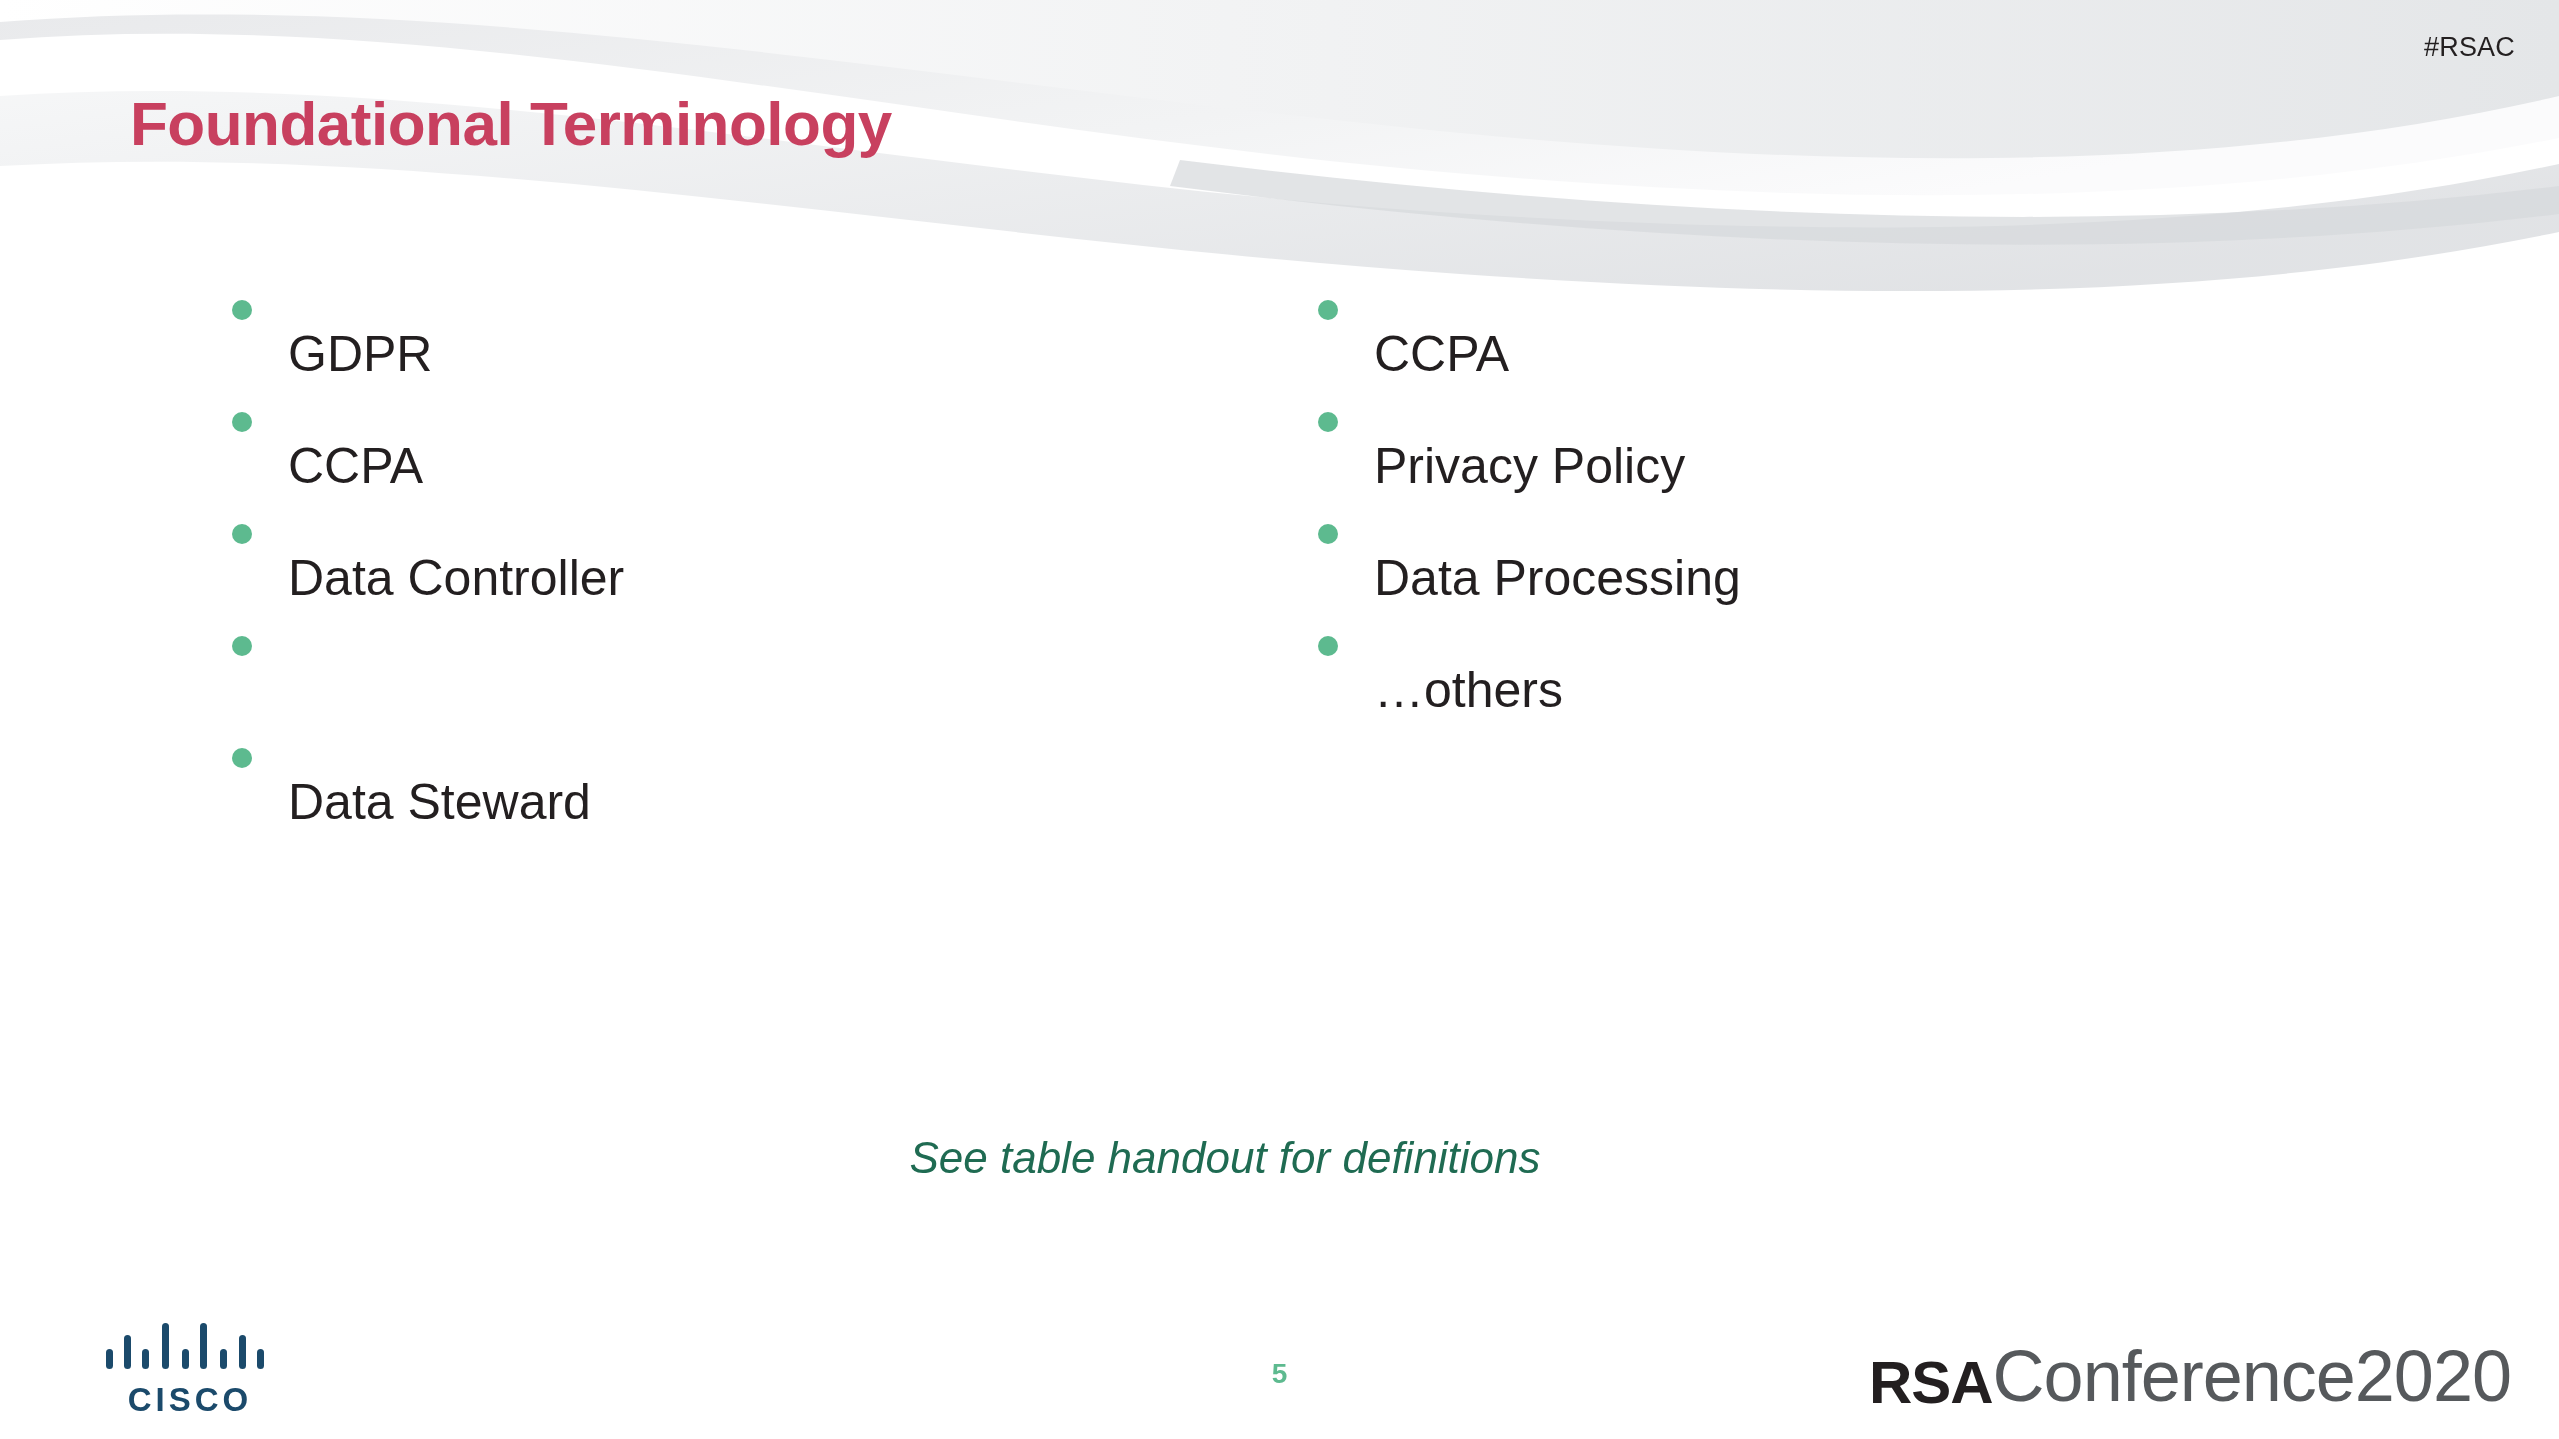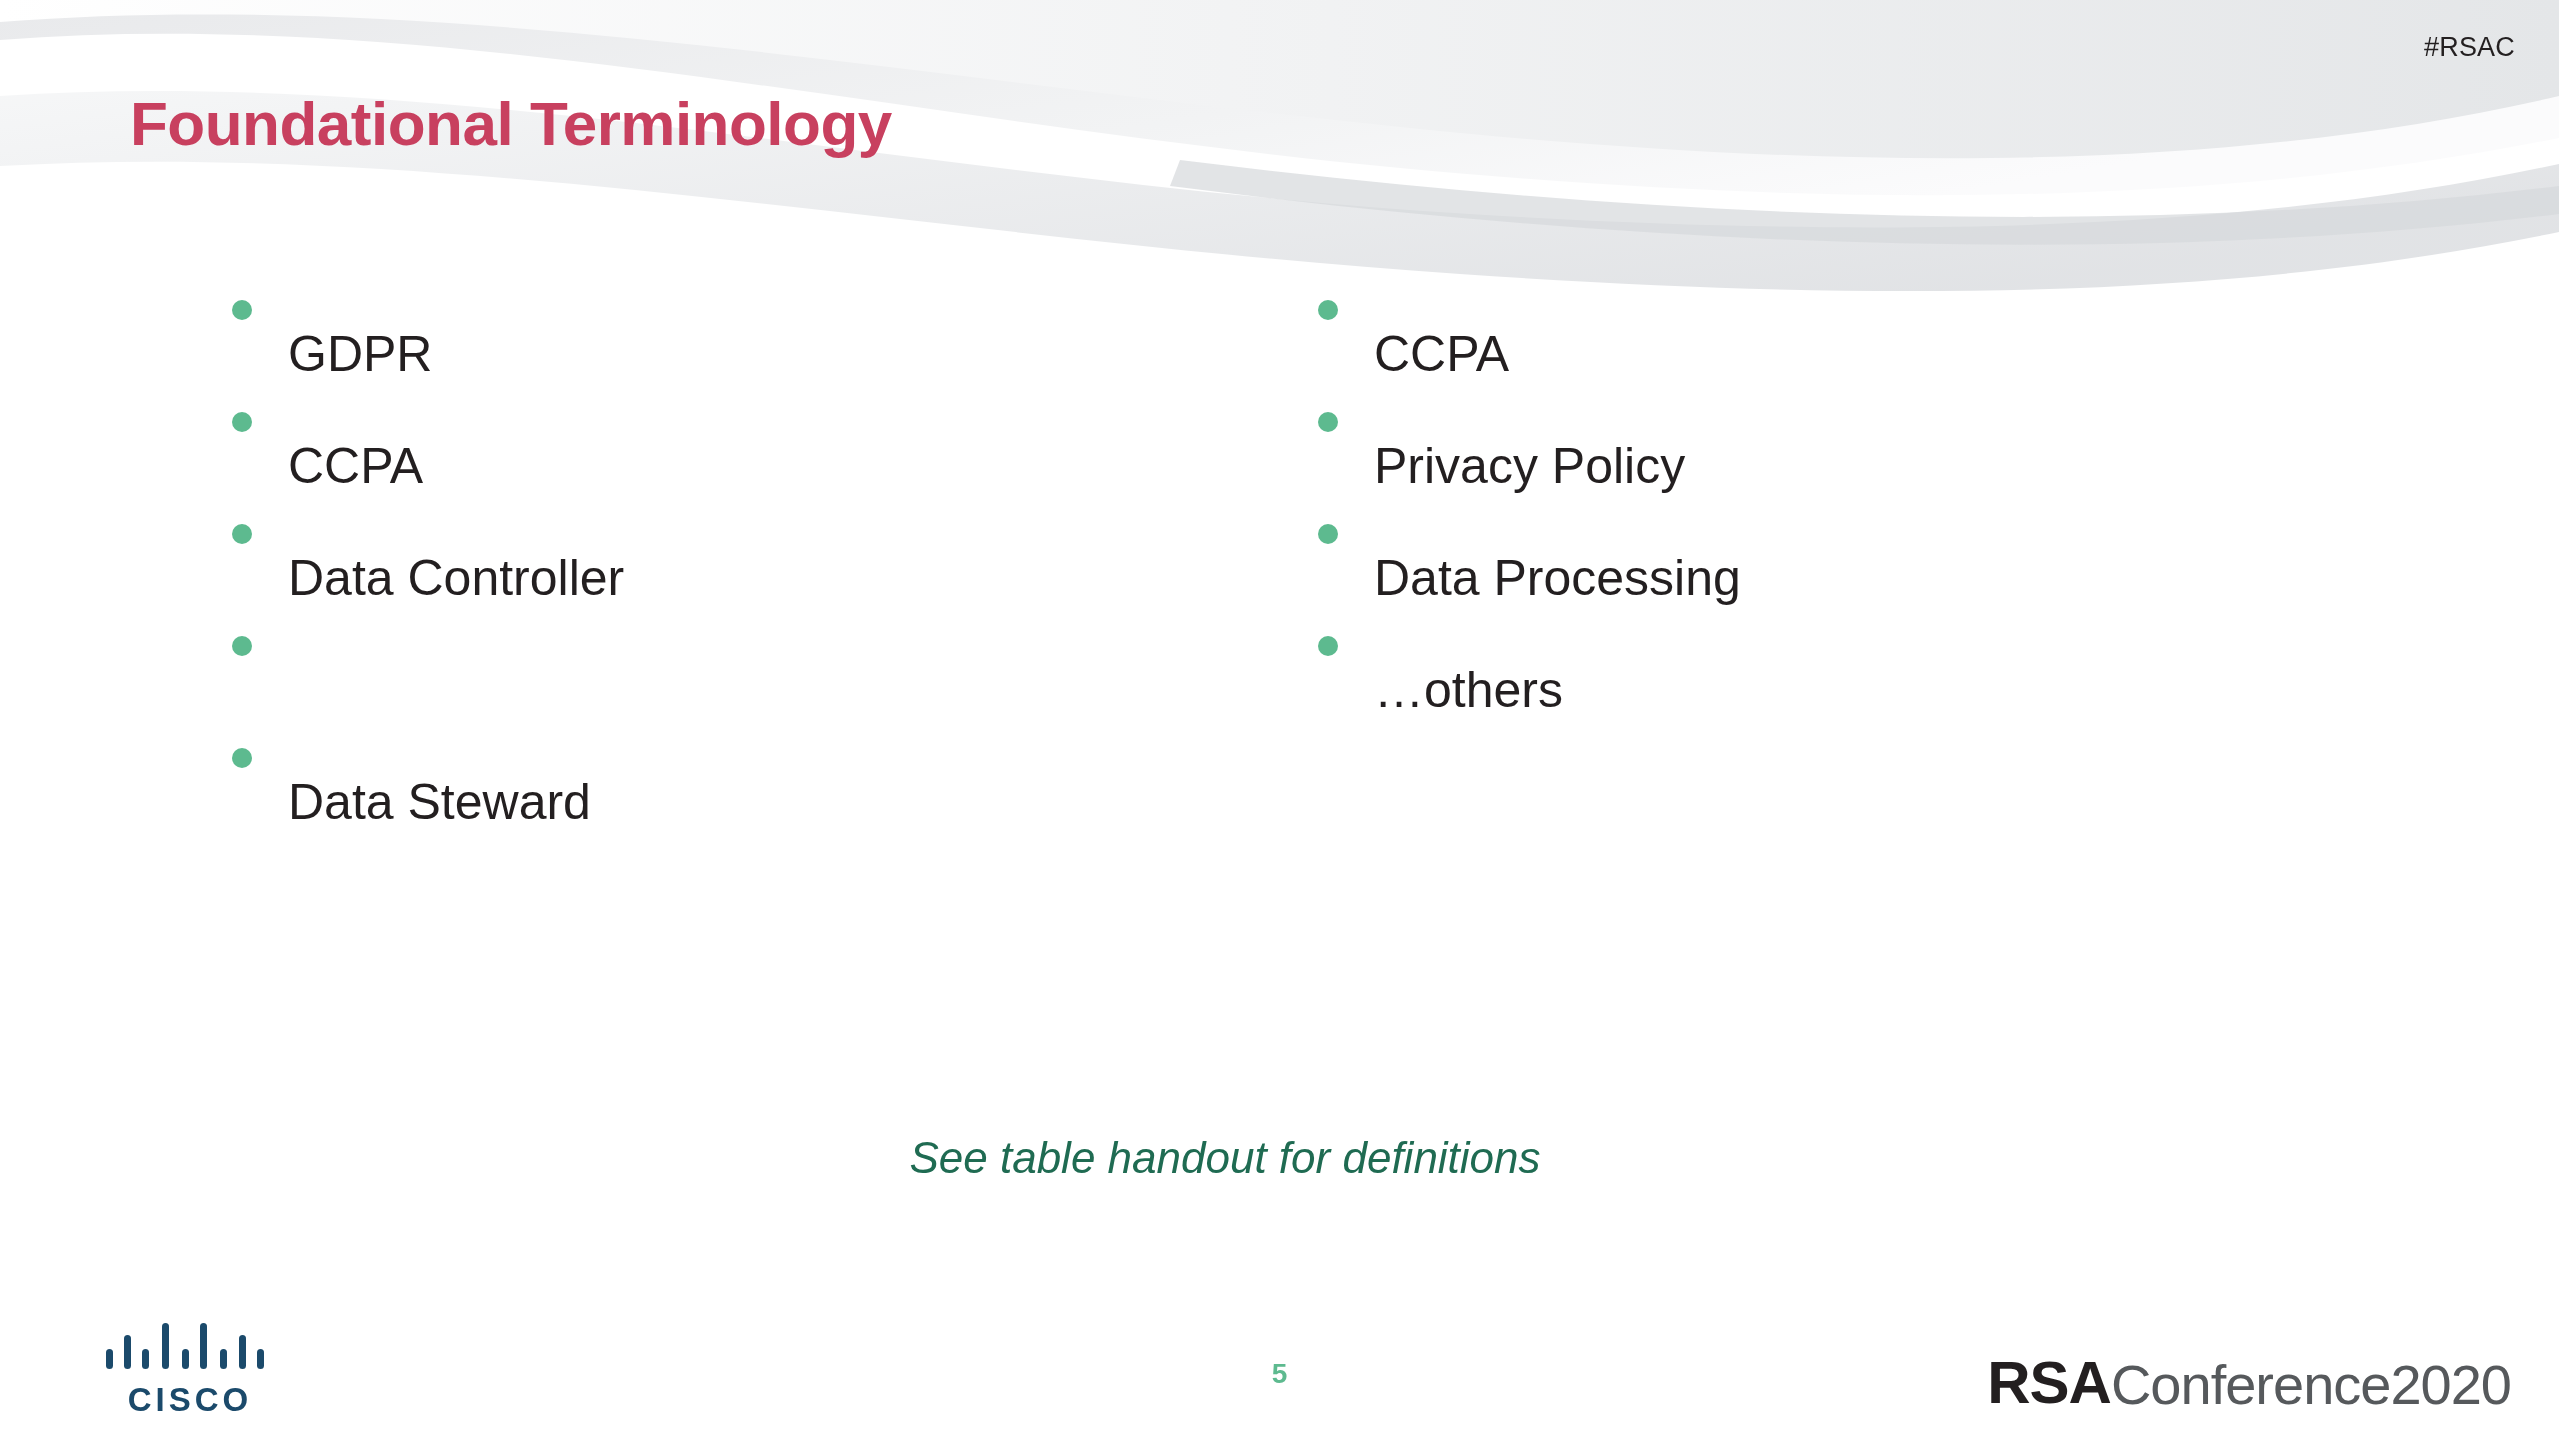--- a/index.html
+++ b/index.html
@@ -141,21 +141,21 @@
     align-items: flex-end;
     font-family: "Liberation Sans", sans-serif;
   }
   .rsa-bold {
     font-size: 60px;
     font-weight: bold;
     color: #231f20;
     letter-spacing: -1px;
   }
   .rsa-light {
-    font-size: 56px;
+    font-size: 72px;
     font-weight: normal;
     color: #56595c;
     letter-spacing: -1px;
   }
 </style>
 </head>
 <body>
 
 <div class="slide">
 

